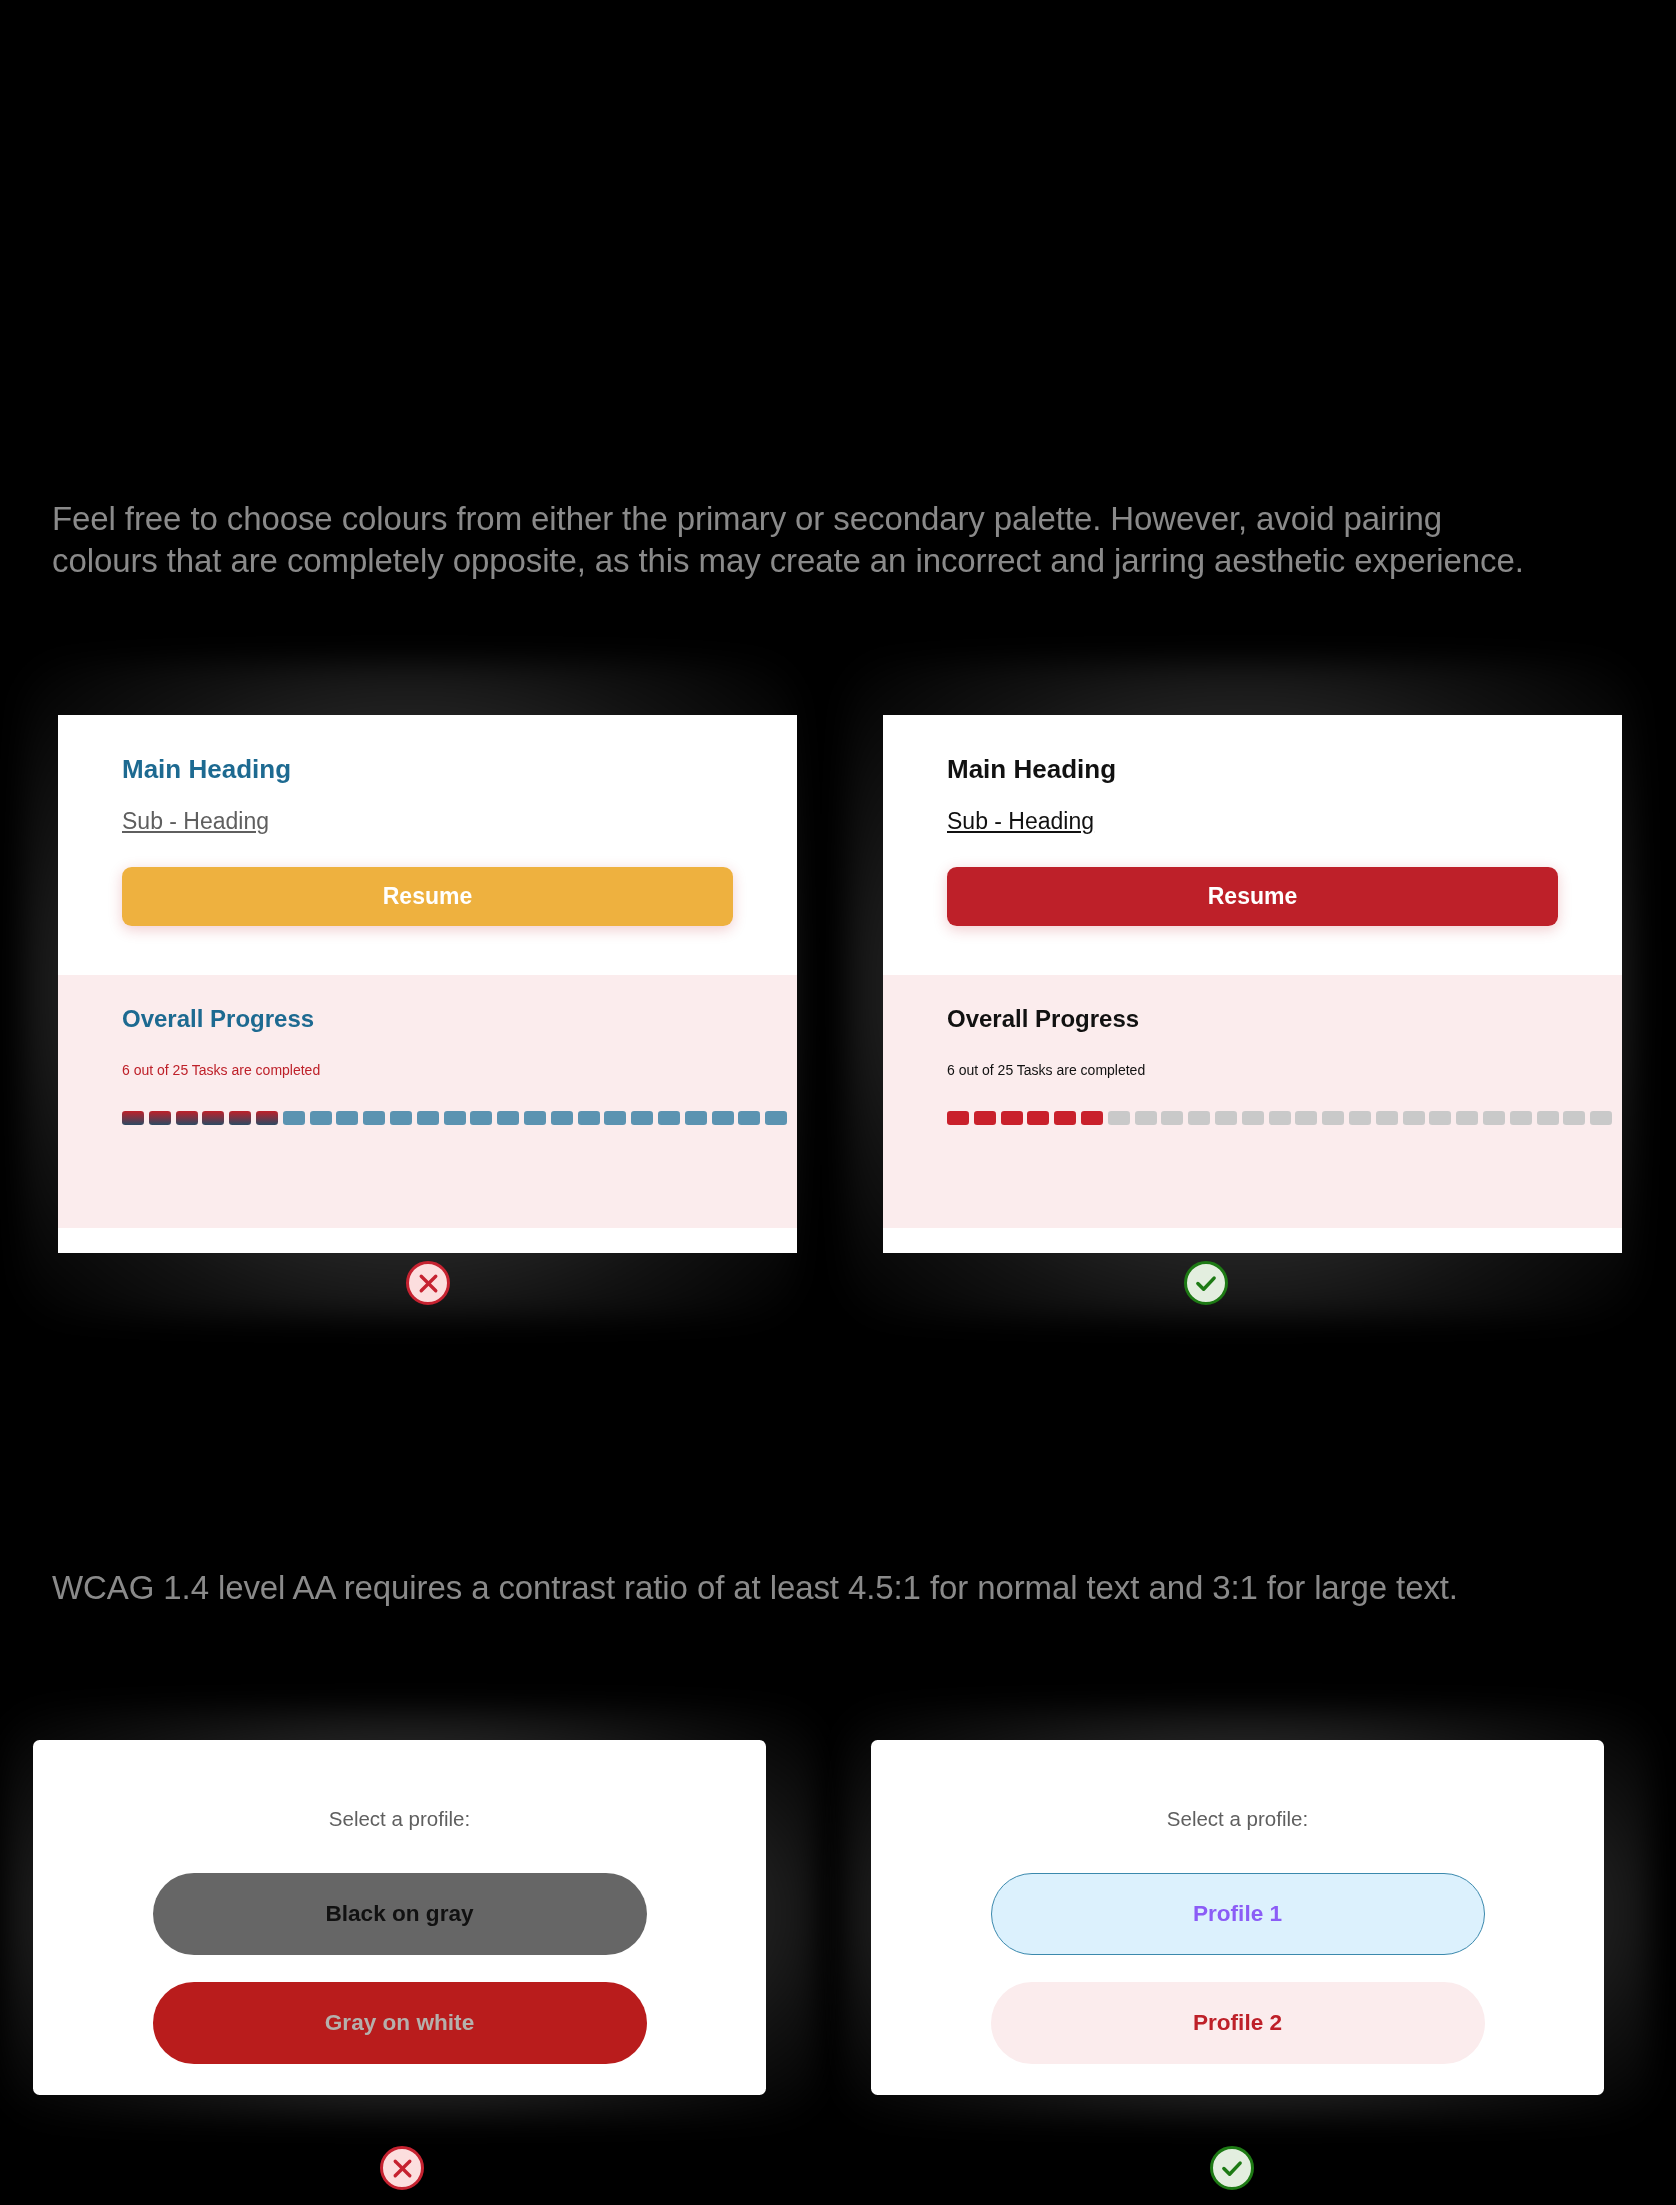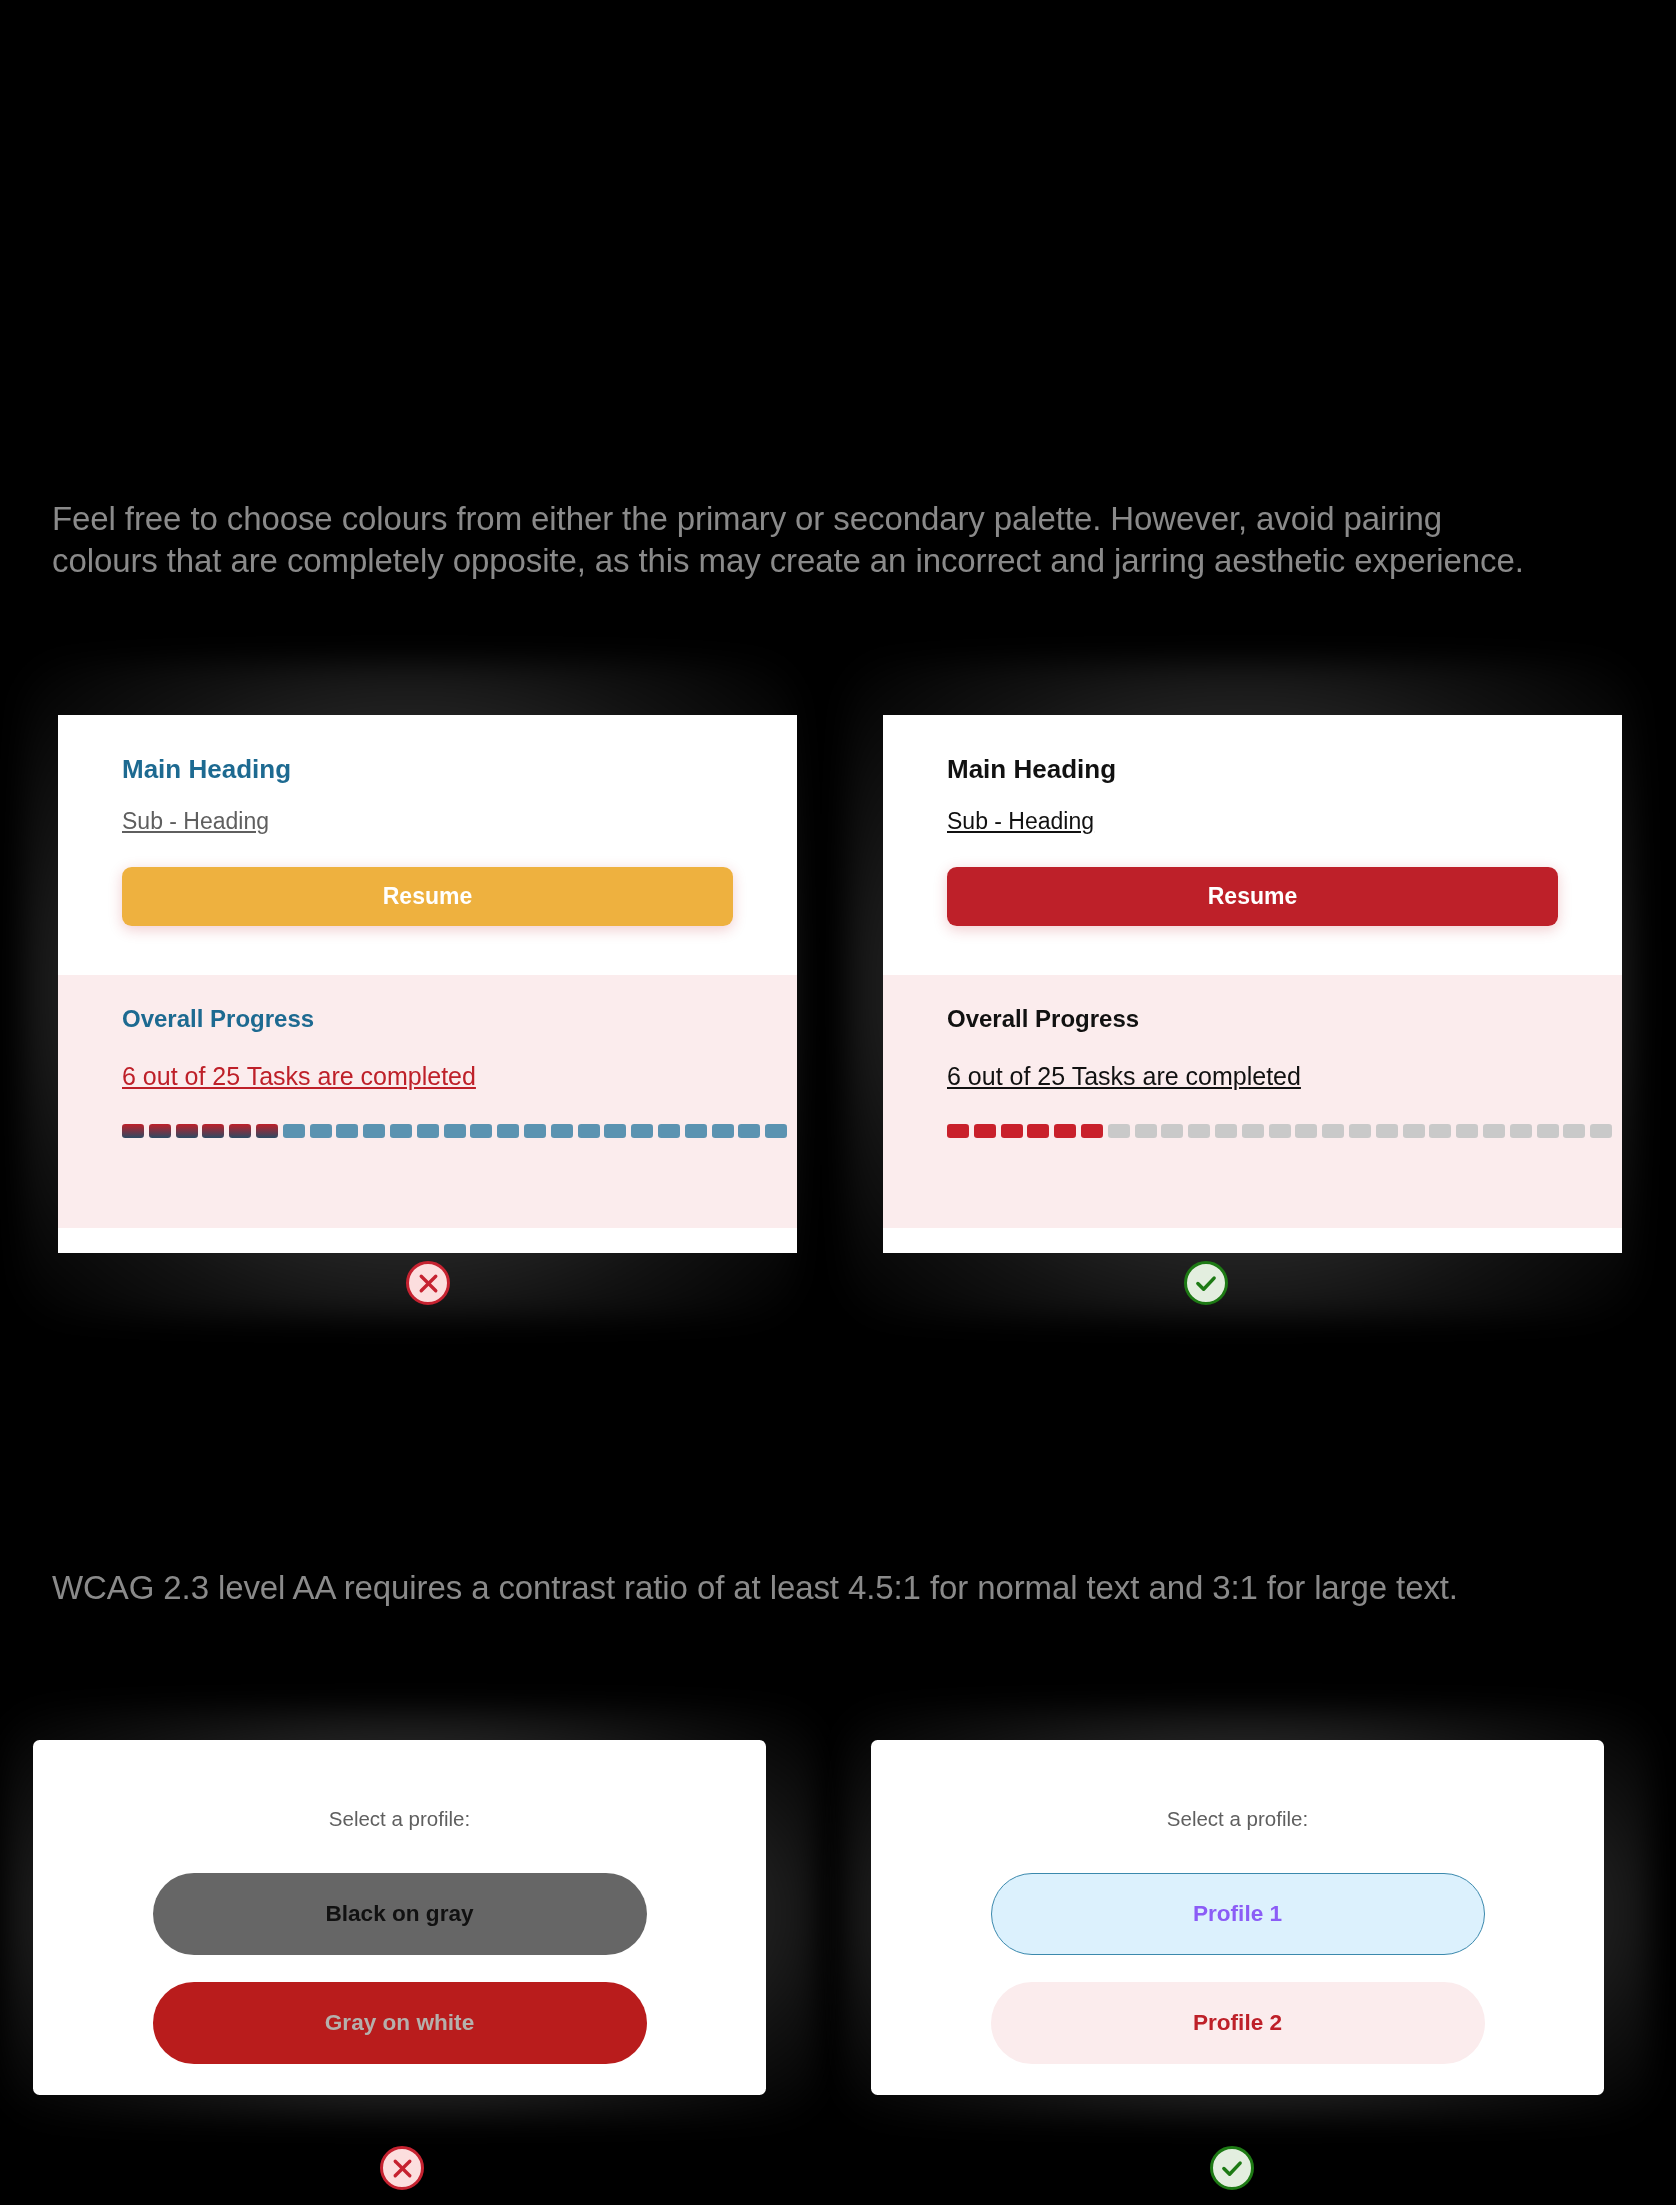--- a/index.html
+++ b/index.html
@@ -82,24 +82,23 @@
     margin-top: 33px;
     background: #fbeced;
     padding: 30px 64px 38px 64px;
     min-height: 253px;
   }
   .progress-title {
     font-size: 24px;
     font-weight: 700;
   }
   .progress-status {
-    font-size: 25px;
+    font-size: 14px;
     margin-top: 29px;
     font-weight: 400;
-    text-decoration: underline;
   }
 
   .seg-track {
     display: flex;
     gap: 4.8px;
     margin-top: 33px;
   }
   .seg {
     width: 22px;
     height: 14px;
@@ -248,21 +247,21 @@
     </span>
   </div>
   <div class="badge good" style="left:1184px; top:1261px;">
     <span>
       <svg width="26" height="26" viewBox="0 0 24 24" fill="none" stroke="#1d7a14" stroke-width="3.2" stroke-linecap="round" stroke-linejoin="round">
         <polyline points="4.5,12.5 9.8,17.8 19.5,7.5"></polyline>
       </svg>
     </span>
   </div>
 
-  <p class="intro-text intro-2">WCAG 2.3 level AA requires a contrast ratio of at least 4.5:1 for normal text and 3:1 for large text.</p>
+  <p class="intro-text intro-2">WCAG 1.4 level AA requires a contrast ratio of at least 4.5:1 for normal text and 3:1 for large text.</p>
 
   <div class="glow-frame" style="left:5.4px; top:1709px; width:813px; height:409px;"></div>
   <div class="glow-frame" style="left:843px; top:1709px; width:808px; height:409px;"></div>
 
   <div class="pcard" style="left:33px; top:1740px; width:733px; height:355px;">
     <div class="pcard-label">Select a profile:</div>
     <div class="pbtn" style="background:#666666; color:#111111;">Black on gray</div>
     <div class="pbtn second" style="background:#b91c1c; color:#b5b0ac;">Gray on white</div>
   </div>
 

